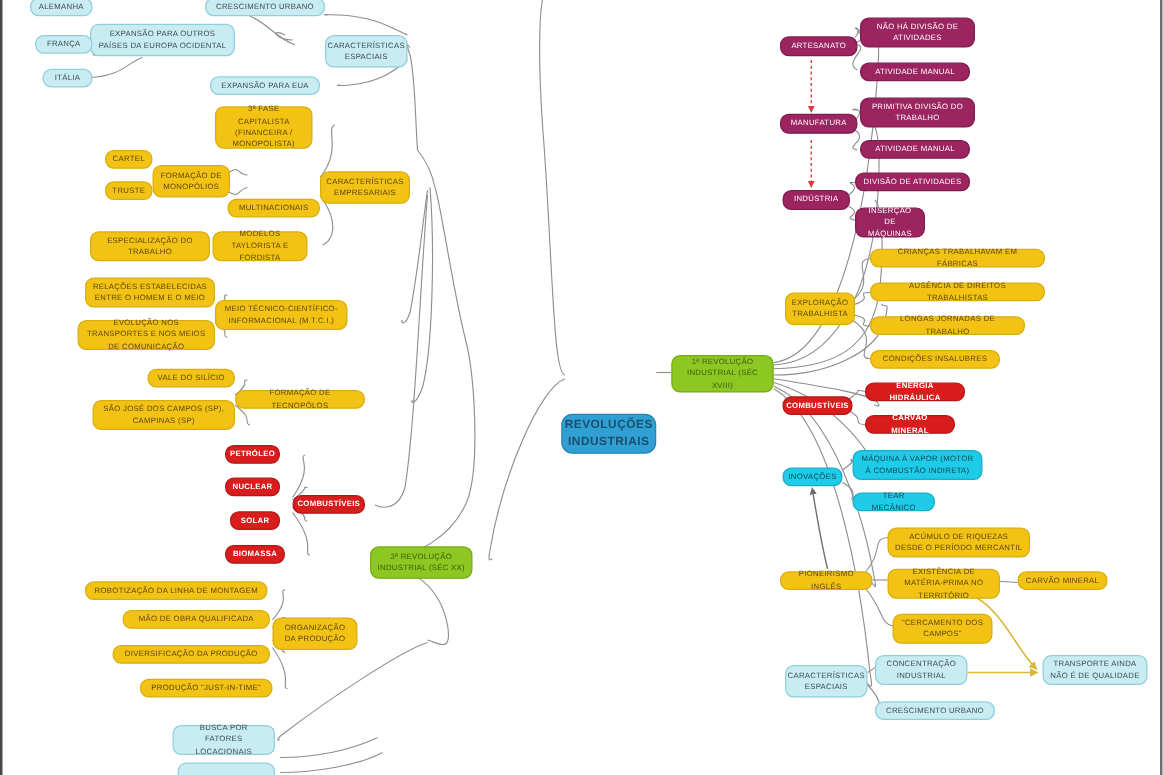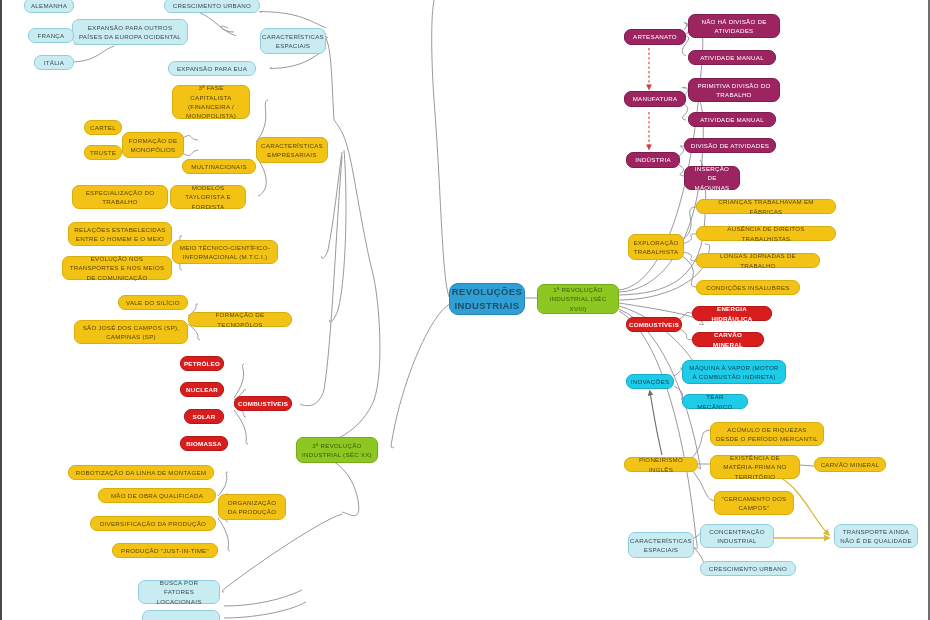--- a/index.html
+++ b/index.html
@@ -12,21 +12,21 @@
         font-size:6.2px;letter-spacing:.25px;line-height:1.5;padding:2px 5px;
         border:1px solid rgba(0,0,0,.18);}
   
   .c-blue   {background:#c9ecf2;color:#3a4a52;border-color:#8fcfdd;}
   .c-yellow {background:#f2c314;color:#5b4406;border-color:#d8ae0d;}
   .c-red    {background:#d91d1d;color:#ffffff;border-color:#b51717;font-weight:bold;}
   .c-maroon {background:#9c2461;color:#ffffff;border-color:#7e1c4e;}
   .c-green  {background:#8cc722;color:#3d5a07;border-color:#76ab18;}
   .c-cyan   {background:#1ecbe8;color:#0d4650;border-color:#19adc6;}
   .c-root   {background:#2f9fd4;color:#1b4f6b;border-color:#2484b3;
-             font-size:9.5px;font-weight:bold;letter-spacing:.4px;border-radius:9px;}
+             font-size:9.5px;font-weight:bold;letter-spacing:.4px;border-radius:9px;margin-top:48px;}
 </style>
 </head>
 <body>
 
 <div id="canvas">
 
   <svg id="wires" viewBox="0 0 930 620" width="930" height="620">
     <defs>
       <marker id="ar-red" markerWidth="7" markerHeight="7" refX="3.2" refY="3" orient="auto">
         <path d="M0,0.4 L5.4,3 L0,5.6 z" fill="#d93b3b"></path>

